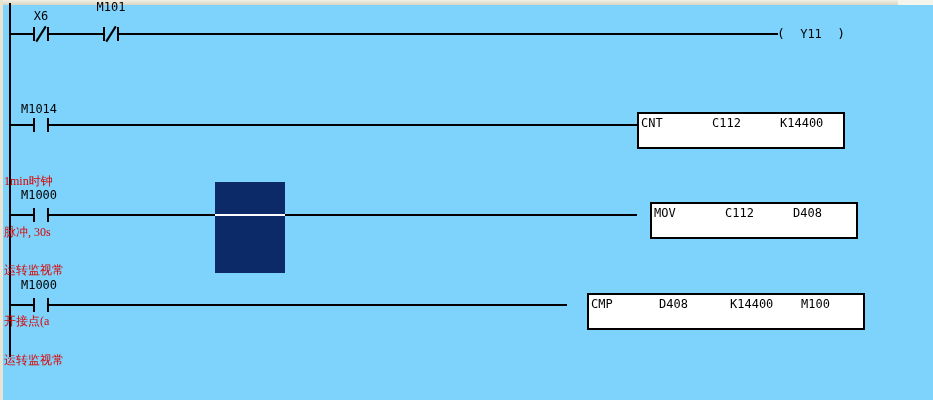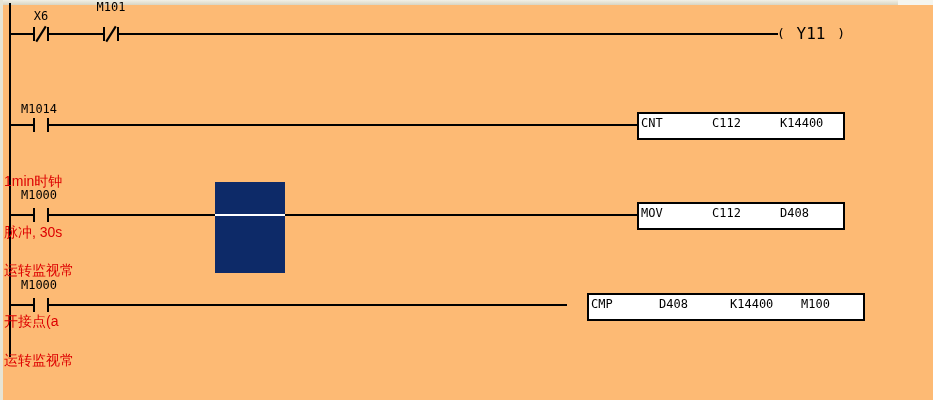--- a/index.html
+++ b/index.html
@@ -1,17 +1,17 @@
 <!DOCTYPE html>
 <html><head>
 <meta charset="utf-8">
 <style>
   html,body { margin:0; padding:0; background:#fff; }
   .stage {
-    position:relative; width:933px; height:400px; background:#fdba74;
+    position:relative; width:933px; height:400px; background:#7dd3fc;
     overflow:hidden;
     font-family:"DejaVu Sans Mono","Liberation Mono",monospace;
     color:#000;
   }
   
   .chrome-top { position:absolute; left:0; top:0; width:898px; height:5px;
     background:linear-gradient(#f2f0e6,#d8d5c2); }
   .chrome-top-right { position:absolute; left:898px; top:0; width:35px; height:5px;
     background:#f5f5ee; }
   .chrome-left { position:absolute; left:0; top:0; width:3px; height:400px;
@@ -23,29 +23,29 @@
   .contact { position:absolute; width:16px; height:14px; }
   .contact .bar { position:absolute; top:0; width:2px; height:14px; background:#000; }
   .contact .bar.b1 { left:0; }
   .contact .bar.b2 { right:0; }
   .contact .slash { position:absolute; left:7px; top:-2px; width:2px; height:18px;
     background:#000; transform:rotate(32deg); }
   .dev-label { position:absolute; transform:translateX(-50%); font-size:12px;
     line-height:12px; white-space:nowrap; }
   .coil { position:absolute; width:68px; display:flex; justify-content:space-between;
     font-size:13px; line-height:14px; }
-  .coil .coil-dev { font-size:16px; }
-  .ibox { position:absolute; height:28px; border:2px solid #000; box-sizing:border-box;
+  .coil .coil-dev { font-size:12px; }
+  .ibox { position:absolute; height:37px; border:2px solid #000; box-sizing:border-box;
     background:#fff; font-size:12px; }
   .ibox span { position:absolute; top:2px; line-height:14px; }
   .ibox .mn { left:2px; }
   .sel { position:absolute; left:215px; top:182px; width:70px; height:91px; background:#0d2a68; }
   .sel .sel-wire { position:absolute; left:0; top:32px; width:100%; height:2px; background:#fff; }
-  .comment { position:absolute; color:#dd0000; font-size:14px; line-height:17px;
-    white-space:pre; font-family:Liberation Sans, sans-serif; }
+  .comment { position:absolute; color:#dd0000; font-size:12px; line-height:17px;
+    white-space:pre; font-family:Liberation Serif, serif; }
 </style>
 </head>
 <body>
 
 <div class="stage">
 
   <div class="chrome-top"></div>
   <div class="chrome-top-right"></div>
   <div class="chrome-left"></div>
 
@@ -93,21 +93,21 @@
   <div class="dev-label" style="left:39px;top:189px">M1000</div>
   <div class="contact" style="left:33px;top:208px">
     <i class="bar b1"></i>
     <i class="bar b2"></i>
   </div>
   <div class="wire" style="left:49px;top:214px;width:166px"></div>
   <div class="sel">
     <div class="sel-wire"></div>
   </div>
   <div class="wire" style="left:285px;top:214px;width:352px"></div>
-  <div class="ibox" style="left:637px;top:202px;width:208px">
+  <div class="ibox" style="left:650px;top:202px;width:208px">
     <span class="mn">MOV</span>
     <span style="left:73px">C112</span>
     <span style="left:141px">D408</span>
   </div>
   <div class="comment" style="left:4px;top:228px">
     <div>运转监视常</div>
     <div>开接点(a</div>
   </div>
 
   <div class="wire" style="left:9px;top:304px;width:24px"></div>

